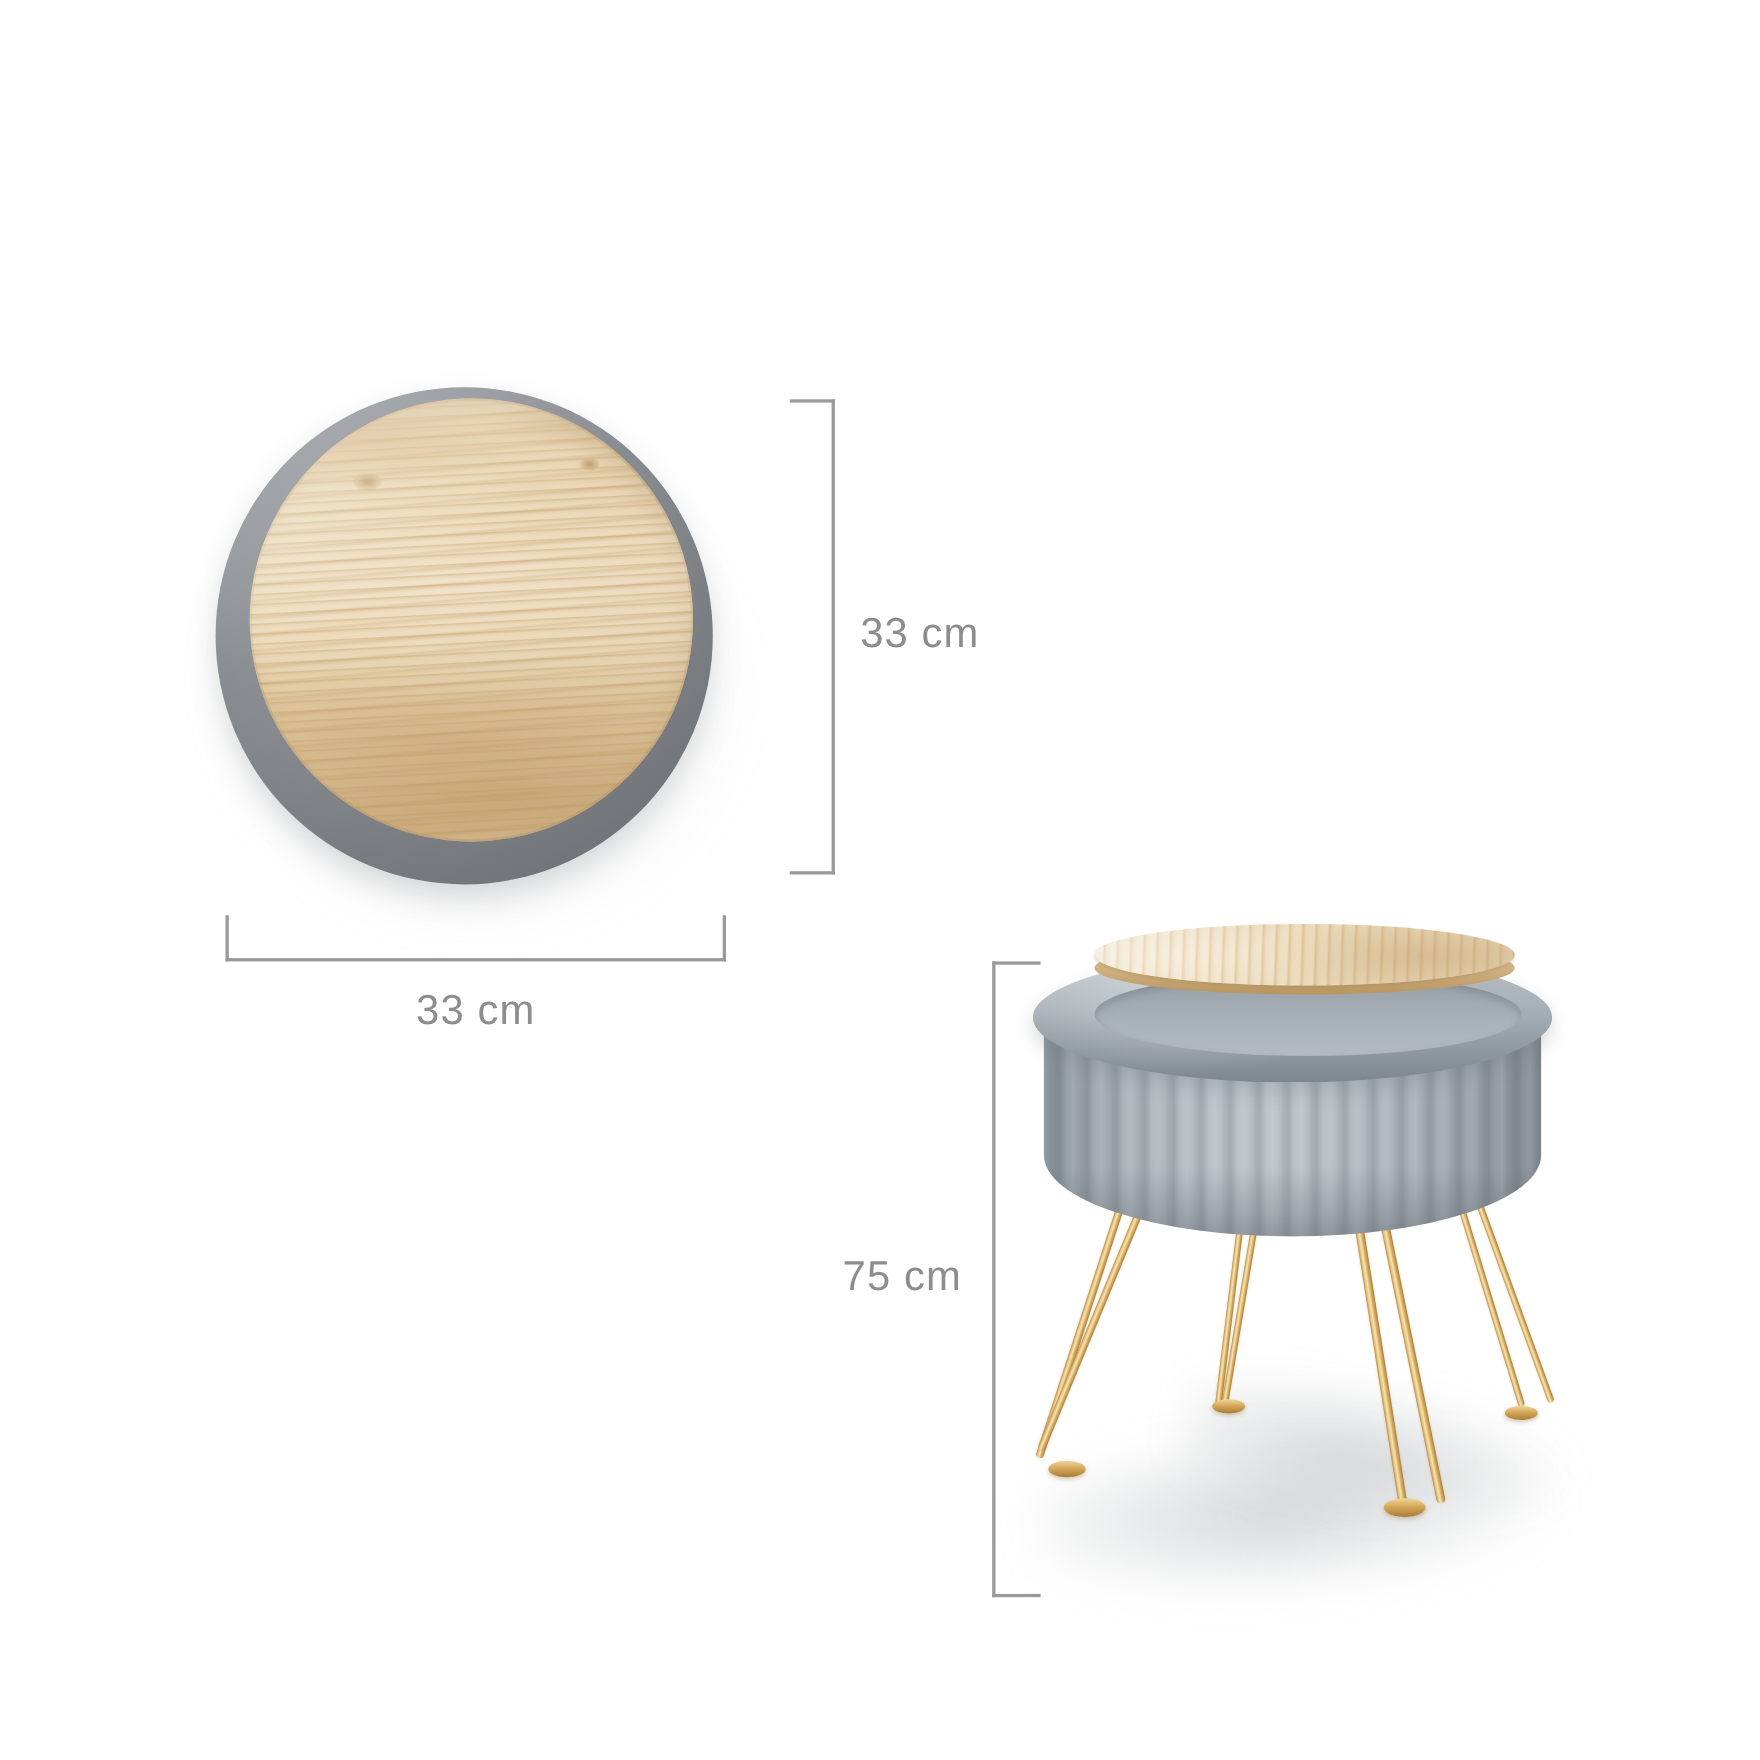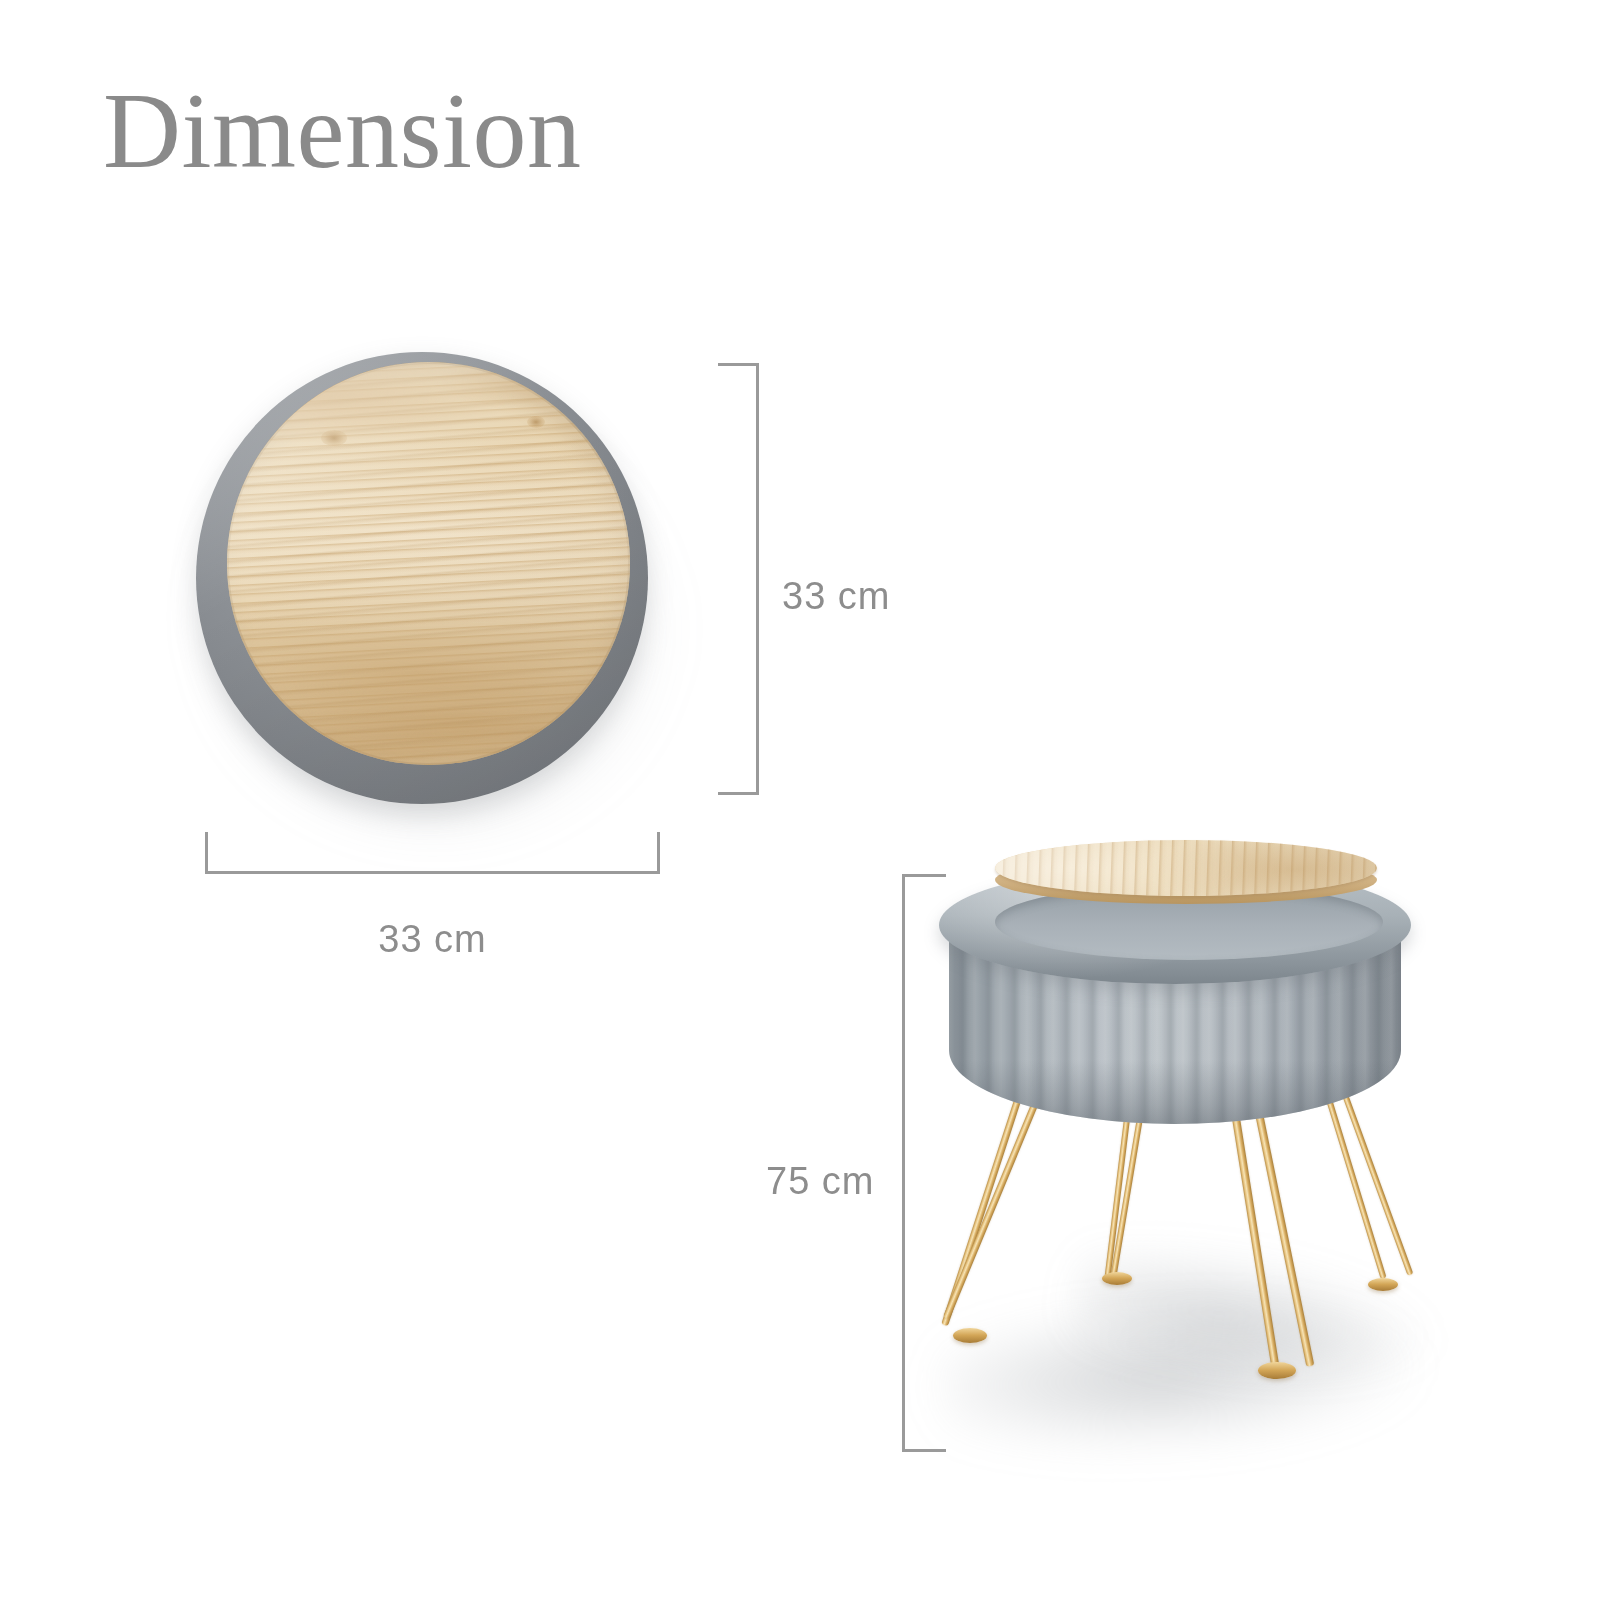--- a/index.html
+++ b/index.html
@@ -14,21 +14,20 @@
     font-size:108px;line-height:1.05;
     color:#8a8a8a;letter-spacing:0.5px;font-weight:400;
   }
 
   
   .dimline{position:absolute;background:#9a9a9a;}
   .dimlabel{
     position:absolute;color:#8d8d8d;font-size:38px;
     font-family:"Liberation Sans",sans-serif;letter-spacing:1px;
     white-space:nowrap;
-    margin-top:20px;
   }
 
   
   .topview{position:absolute;left:196px;top:344px;width:468px;height:466px;}
   .tv-shadow{
     position:absolute;left:22px;top:60px;width:450px;height:420px;
     border-radius:50%;
     background:radial-gradient(ellipse at 42% 55%,rgba(120,125,130,.30) 0%,rgba(140,145,150,.16) 48%,rgba(255,255,255,0) 72%);
     filter:blur(26px);
   }
@@ -185,21 +184,20 @@
       radial-gradient(ellipse 50% 60% at 76% 52%, rgba(198,160,106,.45) 0%, rgba(198,160,106,0) 70%);
   }
   .lid-sheen{position:absolute;inset:0;border-radius:50%;
     background:linear-gradient(100deg,rgba(255,255,255,.45) 0%,rgba(255,255,255,0) 45%,rgba(170,138,96,.14) 100%);}
 </style>
 </head>
 <body>
 
 <div class="stage">
 
-  <div class="title">Dimension</div>
 
   <div class="topview">
     <div class="tv-shadow"></div>
     <div class="tv-ring">
       <div class="tv-ring-hl"></div>
     </div>
     <div class="tv-wood">
       <div class="grain g3"></div>
       <div class="grain g4"></div>
       <div class="grain g1"></div>

